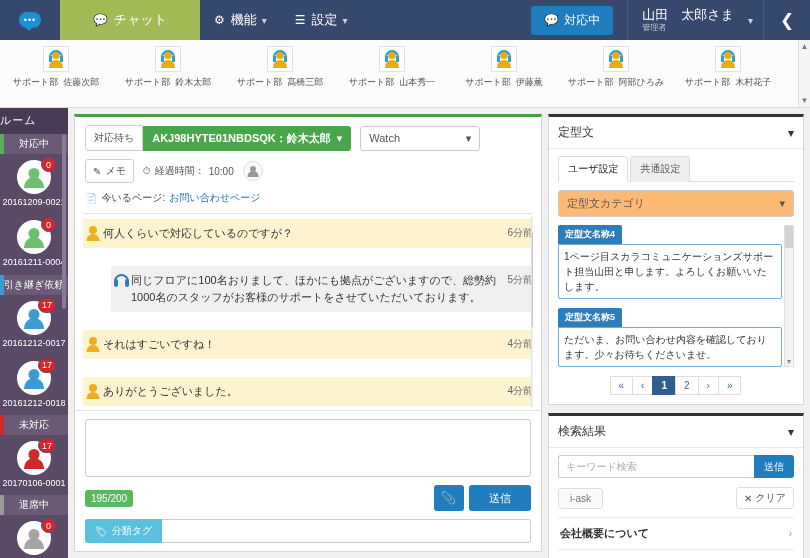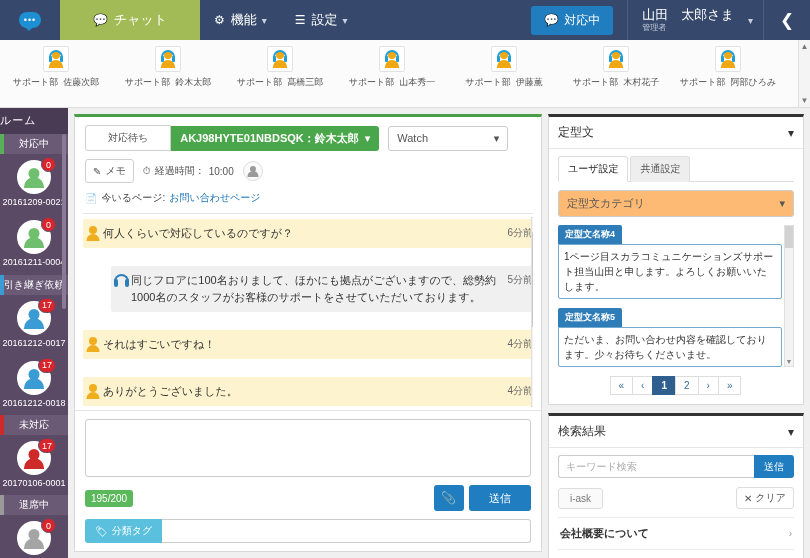--- a/index.html
+++ b/index.html
@@ -147,21 +147,21 @@
   
   .chat-col { flex: 1; padding: 6px 6px 6px 6px; min-width:0; }
   .chat-card {
     background:#fff; border:1px solid #d8d8d8; height: 100%;
     border-top: 3px solid #4a9e4a; display:flex; flex-direction:column;
   }
   .chat-head { padding: 8px 10px 6px; }
   .row1 { display:flex; align-items:center; gap:0; }
   .waitlbl {
     border:1px solid #cfcfcf; background:#fff; font-size:10px; color:#555;
-    padding: 5px 22px; border-radius: 3px 0 0 3px;
+    padding: 5px 8px; border-radius: 3px 0 0 3px;
   }
   .room-btn {
     background:#4aa64a; color:#fff; font-size:11px; font-weight:bold;
     padding: 5px 9px; border-radius:0 3px 3px 0; cursor:pointer;
     display:flex; align-items:center; gap:6px;
   }
   .watch-sel {
     margin-left: 9px; border:1px solid #ccc; background:#fff; border-radius:3px;
     font-size:11px; color:#555; padding: 5px 8px; width: 120px;
     display:flex; align-items:center; justify-content:space-between; cursor:pointer;
@@ -407,31 +407,31 @@
       <span>サポート部</span>&nbsp;&nbsp;<span>伊藤薫</span>
     </div>
   </div>
   <div class="op">
     <div class="op-avatar">
       <div class="head"></div>
         <div class="body"></div>
         <div class="hs"></div>
     </div>
     <div class="op-name">
-      <span>サポート部</span>&nbsp;&nbsp;<span>木村花子</span>
+      <span>サポート部</span>&nbsp;&nbsp;<span>阿部ひろみ</span>
     </div>
   </div>
   <div class="op">
     <div class="op-avatar">
       <div class="head"></div>
         <div class="body"></div>
         <div class="hs"></div>
     </div>
     <div class="op-name">
-      <span>サポート部</span>&nbsp;&nbsp;<span>阿部ひろみ</span>
+      <span>サポート部</span>&nbsp;&nbsp;<span>木村花子</span>
     </div>
   </div>
   <div class="op-scroll">
     <span>▲</span>
     <span>▼</span>
   </div>
 </div>
 
 <div class="body-wrap">
 

